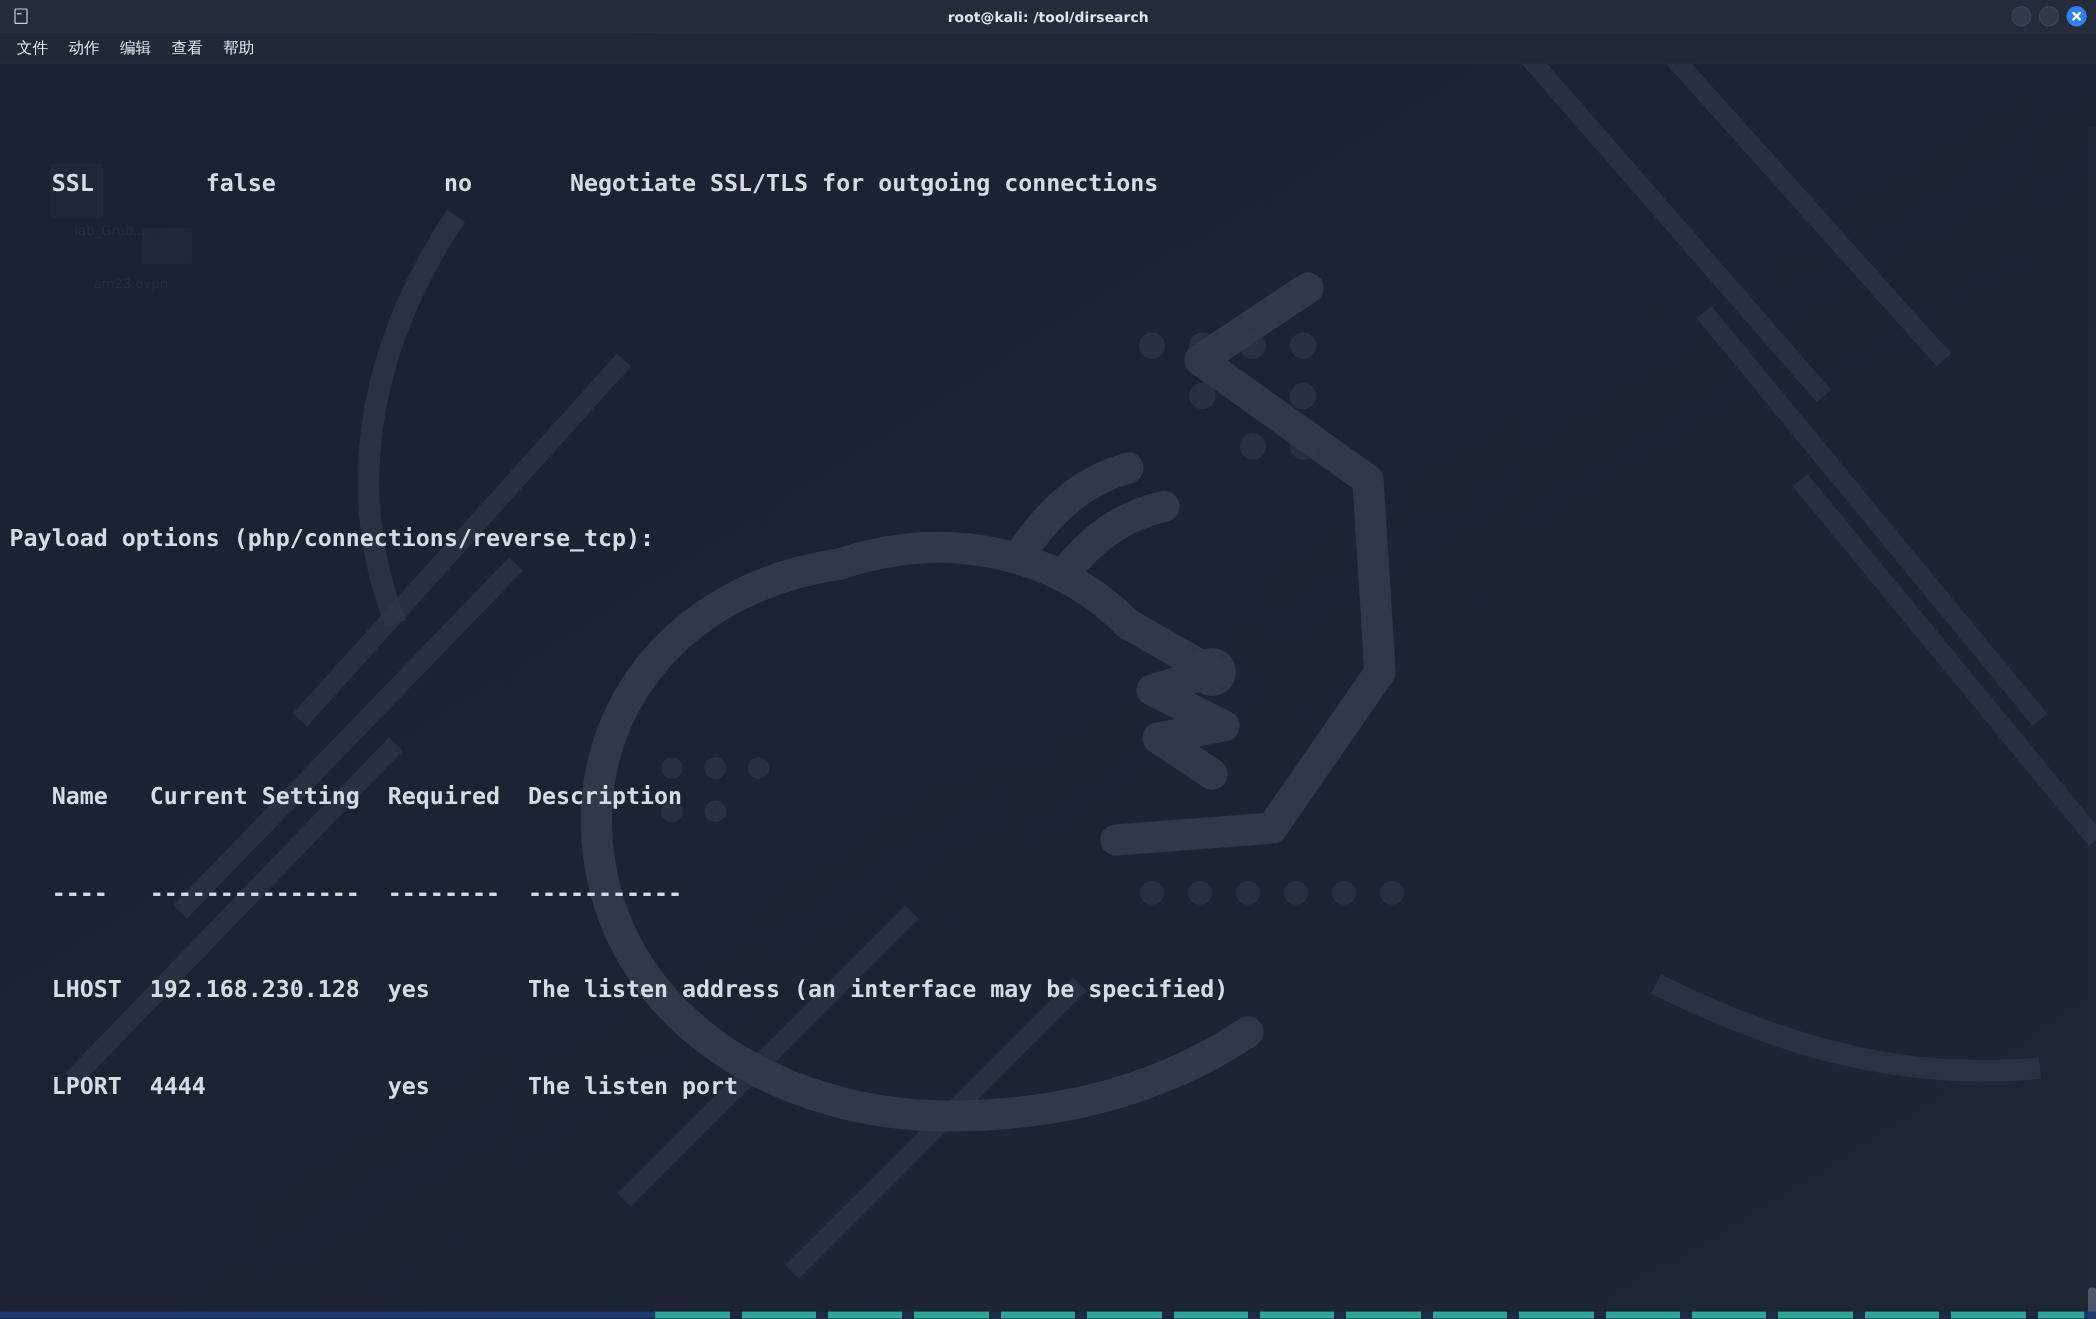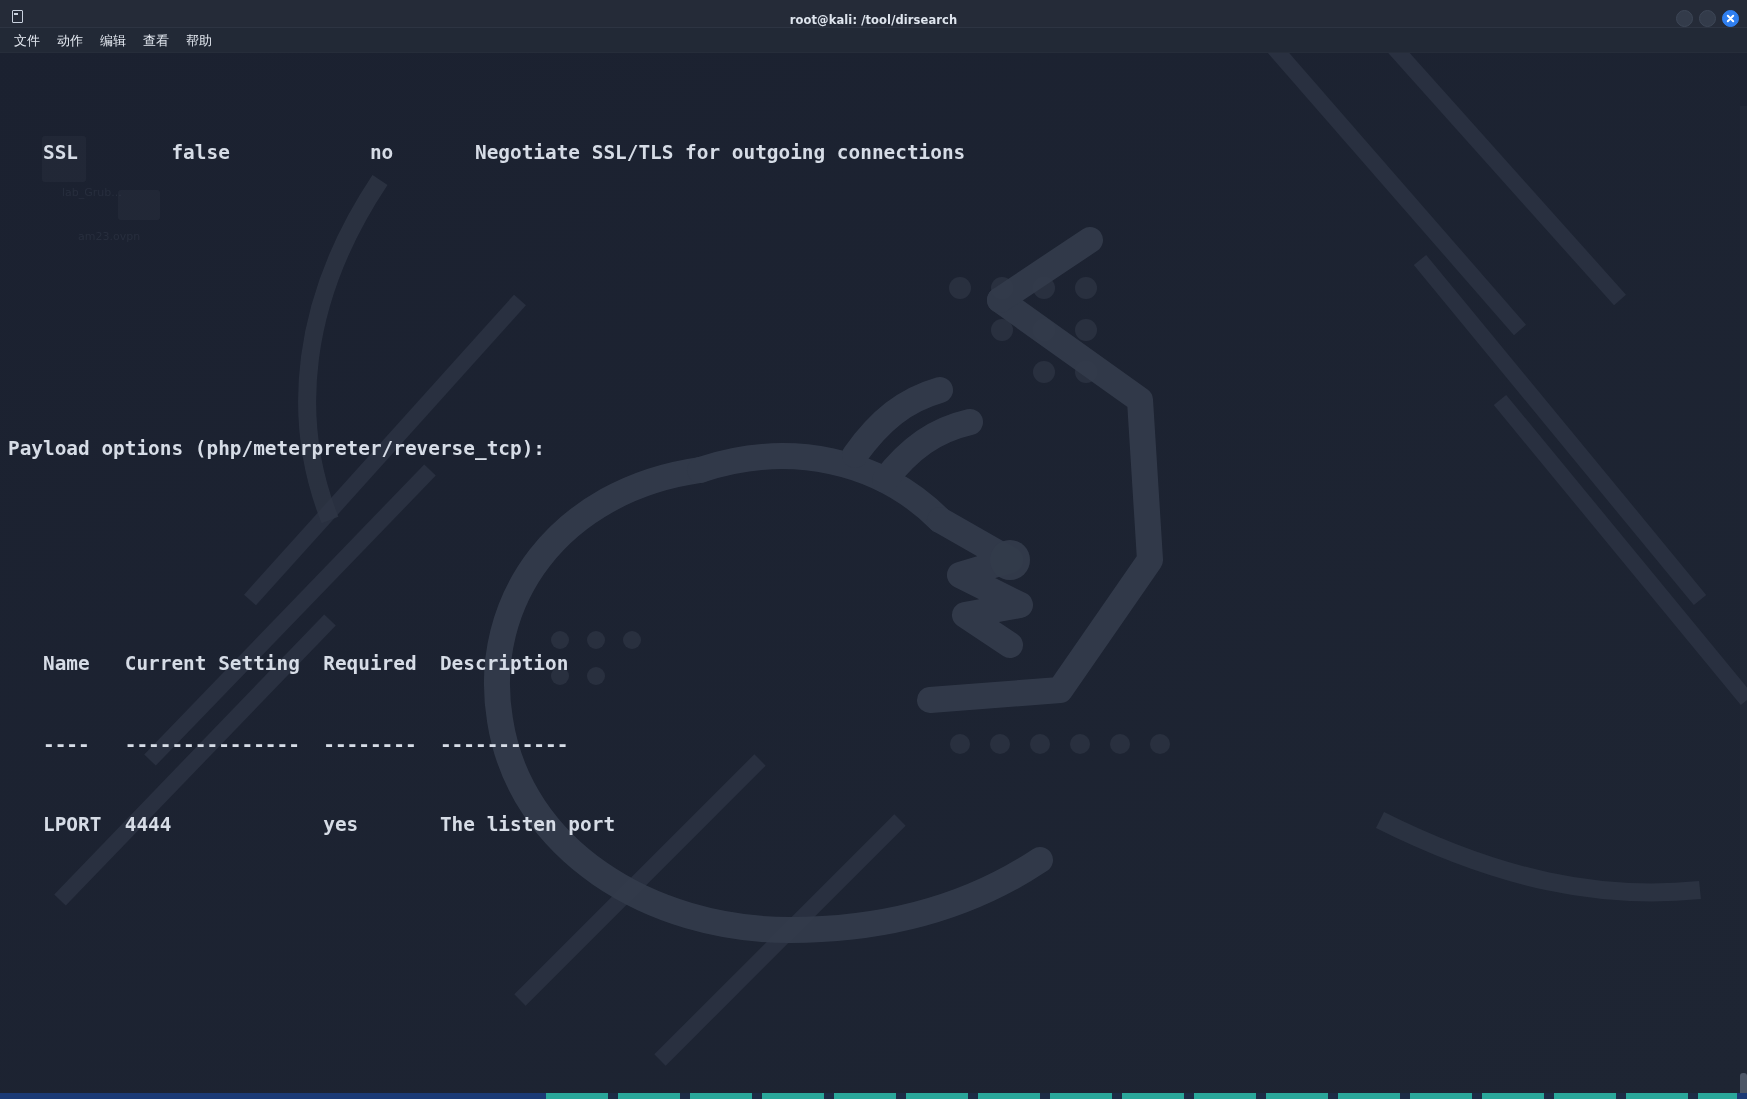--- a/index.html
+++ b/index.html
@@ -29,21 +29,21 @@
   }
   #wallpaper svg { position: absolute; inset: 0; }
 
   
   #titlebar {
     position: relative;
     height: 28px;
     background: #252b38;
     border-bottom: 1px solid #2d3442;
     display: flex;
-    align-items: flex-end;
+    align-items: center;
     z-index: 20;
   }
   #titlebar-icon {
     width: 22px; height: 22px;
     margin-left: 6px;
     display: flex; align-items: center; justify-content: center;
     flex: 0 0 auto;
   }
   #titlebar-icon .glyph {
     width: 11px; height: 13px;
@@ -287,26 +287,27 @@
   </div>
 
   <div id="terminal">
     <div id="term-inner">
 
       <div class="line">   SSL        false            no       Negotiate SSL/TLS for outgoing connections</div>
 
       <div class="line"> </div>
       <div class="line"> </div>
 
-      <div class="line">Payload options (php/meterpreter/reverse_tcp):</div>
+      <div class="line">Payload options (php/connections/reverse_tcp):</div>
 
       <div class="line"> </div>
 
       <div class="line">   Name   Current Setting  Required  Description</div>
       <div class="line">   ----   ---------------  --------  -----------</div>
+      <div class="line">   LHOST  192.168.230.128  yes       The listen address (an interface may be specified)</div>
       <div class="line">   LPORT  4444             yes       The listen port</div>
 
       
       
 
       
 
       
 
       

